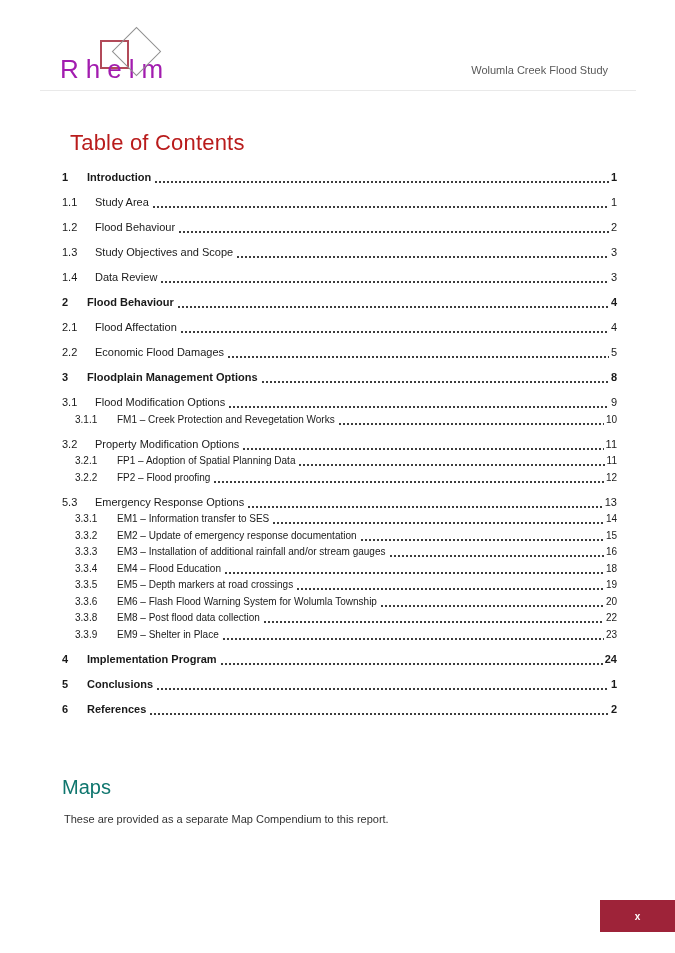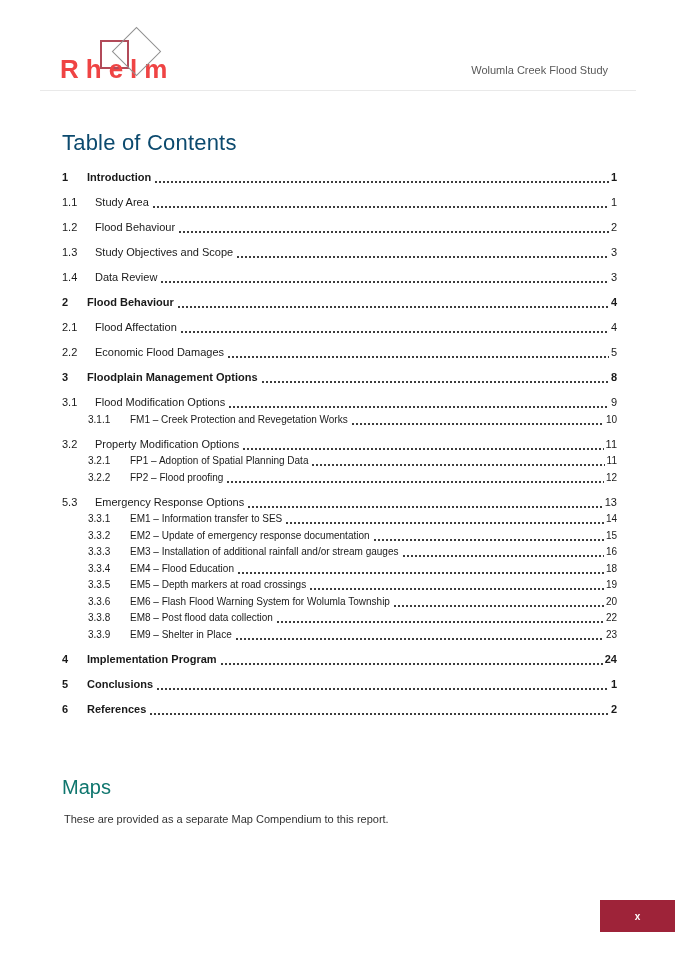--- a/index.html
+++ b/index.html
@@ -4,50 +4,50 @@
 <style>
   html,body{margin:0;padding:0;}
   body{
     width:675px;height:953px;position:relative;background:#ffffff;
     font-family:"Liberation Sans",sans-serif;color:#1a1a1a;overflow:hidden;
   }
   
   .header-logo{position:absolute;left:60px;top:56px;width:140px;height:34px;}
   .logo-letters{
     position:absolute;left:0;top:0;z-index:2;
-    font-size:26px;font-weight:bold;letter-spacing:7px;color:#ef4444;line-height:26px;
+    font-size:26px;font-weight:normal;letter-spacing:7px;color:#a21caf;line-height:26px;
   }
   .logo-square{
     position:absolute;left:40px;top:-16px;width:25px;height:25px;
     border:2px solid #b24a59;z-index:1;background:transparent;
   }
   .logo-diamond{
     position:absolute;left:59px;top:-22px;width:33px;height:33px;
     border:1.5px solid #909090;transform:rotate(45deg);z-index:3;background:transparent;
   }
   .header-doc-title{
     position:absolute;right:67px;top:64px;font-size:11px;color:#595959;
   }
   .header-rule{
     position:absolute;left:40px;top:90px;width:596px;height:1px;background:#e9e9e9;
   }
   
   .content{position:absolute;left:62px;top:130px;width:555px;}
   .toc-title{
-    margin:0 0 14px 0;font-size:22px;font-weight:400;color:#0c4a6e;letter-spacing:.2px;
+    margin:0 0 14px 8px;font-size:22px;font-weight:400;color:#b91c1c;letter-spacing:.2px;
   }
   .toc-row{display:flex;align-items:baseline;line-height:15px;font-size:11px;}
   .toc-row.lvl1{font-weight:bold;margin-top:10px;}
   .toc-row.lvl2{margin-top:10px;}
   .toc-row.lvl3{margin-top:1.5px;font-size:10px;}
   .toc-row:first-child{margin-top:0;}
   .toc-num{flex:none;}
   .lvl1 .toc-num{width:25px;}
   .lvl2 .toc-num{width:33px;}
-  .lvl3 .toc-num{width:42px;margin-left:26px;}
+  .lvl3 .toc-num{width:42px;margin-left:13px;}
   .toc-label{flex:none;white-space:nowrap;}
   .toc-leader{
     flex:1;align-self:flex-end;height:13px;margin:0 2px 0 3px;
     background-image:radial-gradient(circle,#3d3d3d 0.75px,transparent 1px);
     background-size:4px 4px;background-repeat:repeat-x;
     background-position:left 0 bottom 1px;
   }
   .toc-page{flex:none;text-align:right;}
   
   .maps{position:absolute;left:62px;top:776px;width:555px;}

